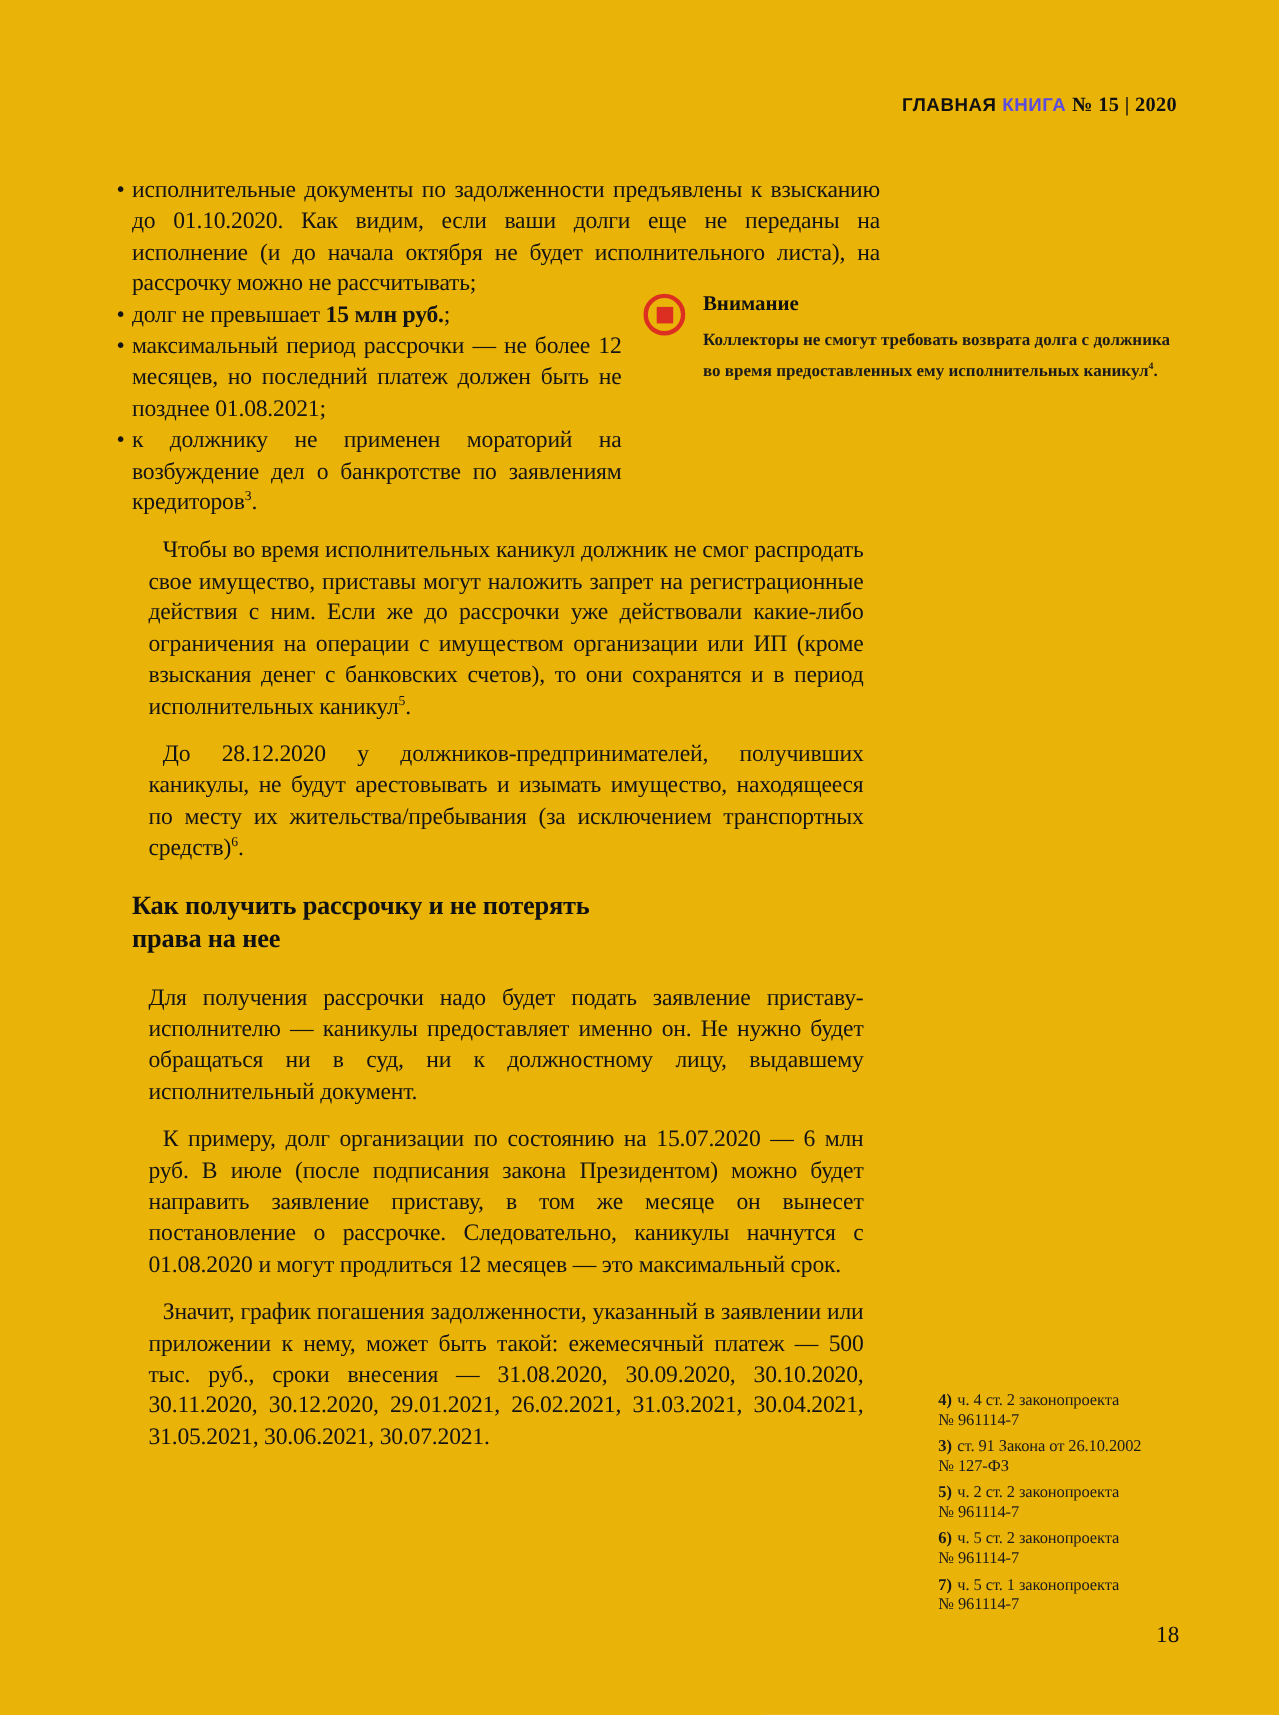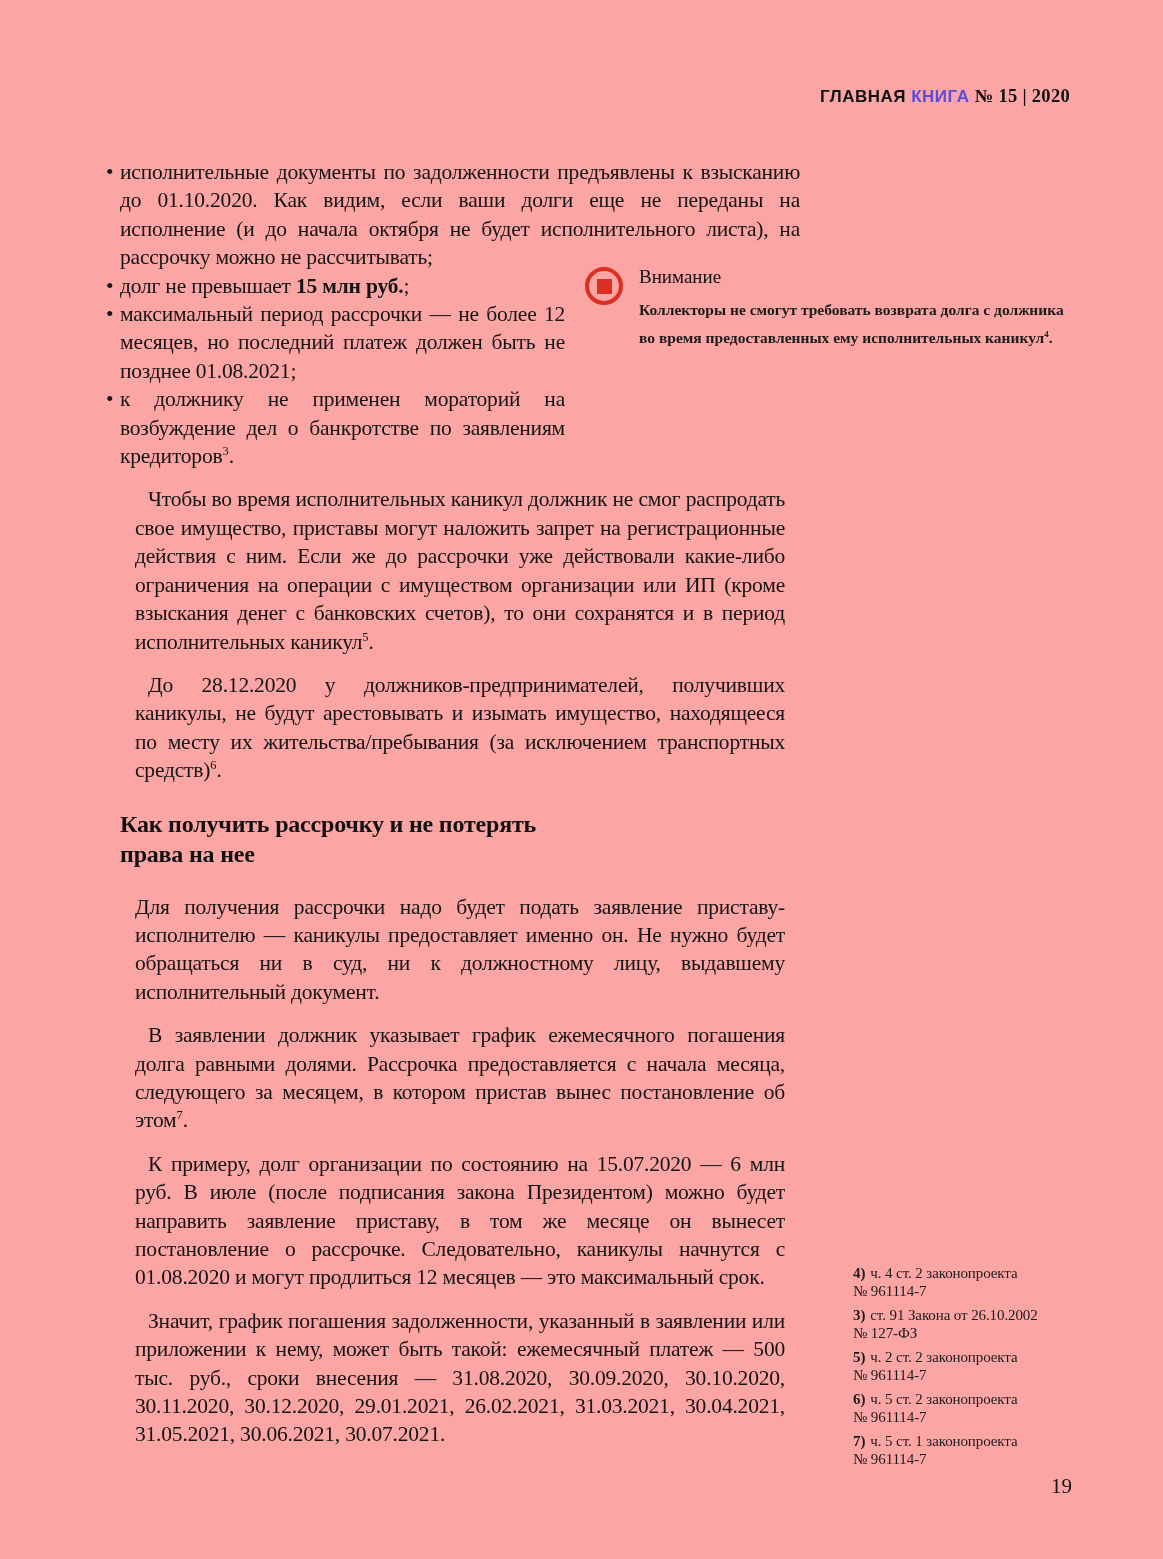--- a/index.html
+++ b/index.html
@@ -1,18 +1,18 @@
 <!DOCTYPE html>
 <html lang="ru"><head>
 <meta charset="utf-8">
 <style>
   html,body { margin:0; padding:0; background:#e8e8e8; }
   .page {
     position:relative; width:1163px; height:1559px; margin:0 auto;
-    background:#fca5a5; overflow:hidden;
+    background:#eab308; overflow:hidden;
     font-family:"Liberation Serif", serif; color:#141414;
   }
 
   
   .runhead {
     position:absolute; top:86px; right:93px;
     font-family:"Liberation Sans", sans-serif;
     font-weight:bold; font-size:17px; letter-spacing:.5px; white-space:nowrap;
   }
   .runhead .brand-black { color:#111; }
@@ -49,21 +49,21 @@
   }
   .attention-icon {
     flex:0 0 38px; width:38px; height:38px; box-sizing:border-box;
     border:4px solid #dd2f21; border-radius:50%;
     display:flex; align-items:center; justify-content:center;
     margin-top:2px;
   }
   .attention-icon .sq { width:15px; height:15px; background:#dd2f21; }
   .callout-body { margin-left:16px; width:433px; }
   .callout-title {
-    font-size:19px; font-weight:normal; color:#111;
+    font-size:19px; font-weight:bold; color:#111;
     line-height:24px; margin-bottom:7px; letter-spacing:0;
   }
   .callout-text {
     font-size:15.5px; font-weight:bold; color:#1b1b1b;
     line-height:27.5px; letter-spacing:0;
   }
 
   
   h2.sec {
     margin:24px 0 24px 0; text-align:left; text-indent:0;
@@ -117,21 +117,20 @@
     </ul>
 
     <p class="indent"><span>Чтобы во время исполнительных каникул должник не смог распродать свое имущество, приставы могут наложить запрет на регистрационные действия с ним. Если же до рассрочки уже действовали какие-либо ограничения на операции с имуществом организации или ИП (кроме взыскания денег с банковских счетов), то они сохранятся и в период исполнительных каникул</span><sup>5</sup><span>.</span></p>
 
     <p class="indent"><span>До 28.12.2020 у должников-предпринимателей, получивших каникулы, не будут арестовывать и изымать имущество, находящееся по месту их жительства/пребывания (за исключением транспортных средств)</span><sup>6</sup><span>.</span></p>
 
     <h2 class="sec"><span>Как получить рассрочку и не потерять</span><br><span>права на нее</span></h2>
 
     <p>Для получения рассрочки надо будет подать заявление приставу-исполнителю — каникулы предоставляет именно он. Не нужно будет обращаться ни в суд, ни к должностному лицу, выдавшему исполнительный документ.</p>
 
-    <p class="indent"><span>В заявлении должник указывает график ежемесячного погашения долга равными долями. Рассрочка предоставляется с начала месяца, следующего за месяцем, в котором пристав вынес постановление об этом</span><sup>7</sup><span>.</span></p>
 
     <p class="indent">К примеру, долг организации по состоянию на 15.07.2020 — 6 млн руб. В июле (после подписания закона Президентом) можно будет направить заявление приставу, в том же месяце он вынесет постановление о рассрочке. Следовательно, каникулы начнутся с 01.08.2020 и могут продлиться 12 месяцев — это максимальный срок.</p>
 
     <p class="indent">Значит, график погашения задолженности, указанный в заявлении или приложении к нему, может быть такой: ежемесячный платеж — 500 тыс. руб., сроки внесения — 31.08.2020, 30.09.2020, 30.10.2020, 30.11.2020, 30.12.2020, 29.01.2021, 26.02.2021, 31.03.2021, 30.04.2021, 31.05.2021, 30.06.2021, 30.07.2021.</p>
 
 
   </div>
 
   <div class="footnotes">
     <div class="fn">
@@ -149,15 +148,15 @@
     <div class="fn">
       <div><span class="fn-label">6)</span><span>ч. 5 ст. 2 законопроекта</span></div>
       <div>№ 961114-7</div>
     </div>
     <div class="fn">
       <div><span class="fn-label">7)</span><span>ч. 5 ст. 1 законопроекта</span></div>
       <div>№ 961114-7</div>
     </div>
   </div>
 
-  <div class="folio">19</div>
+  <div class="folio">18</div>
 
 </div>
 
 </body></html>

